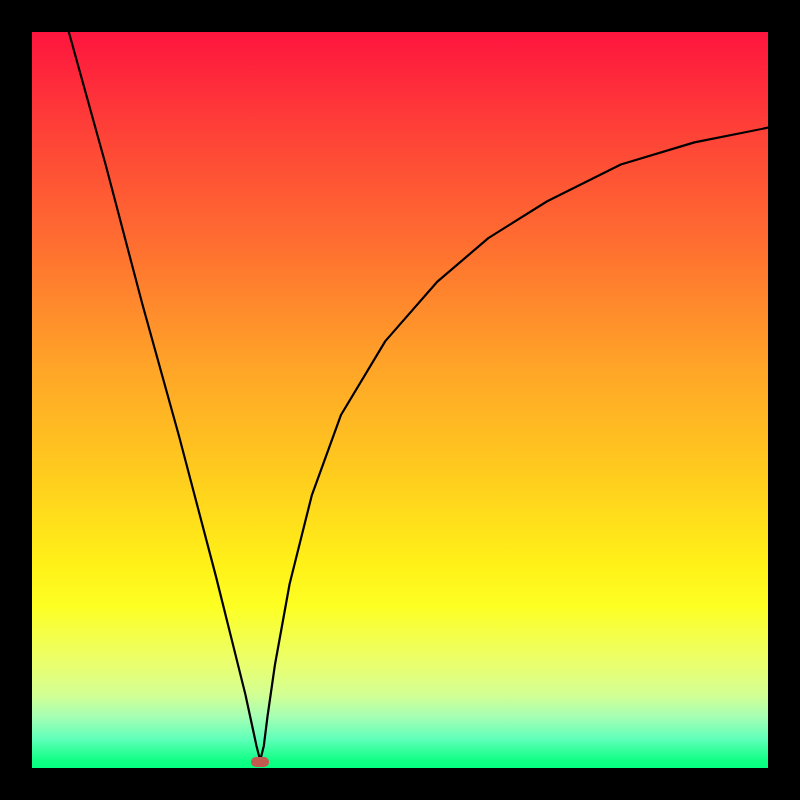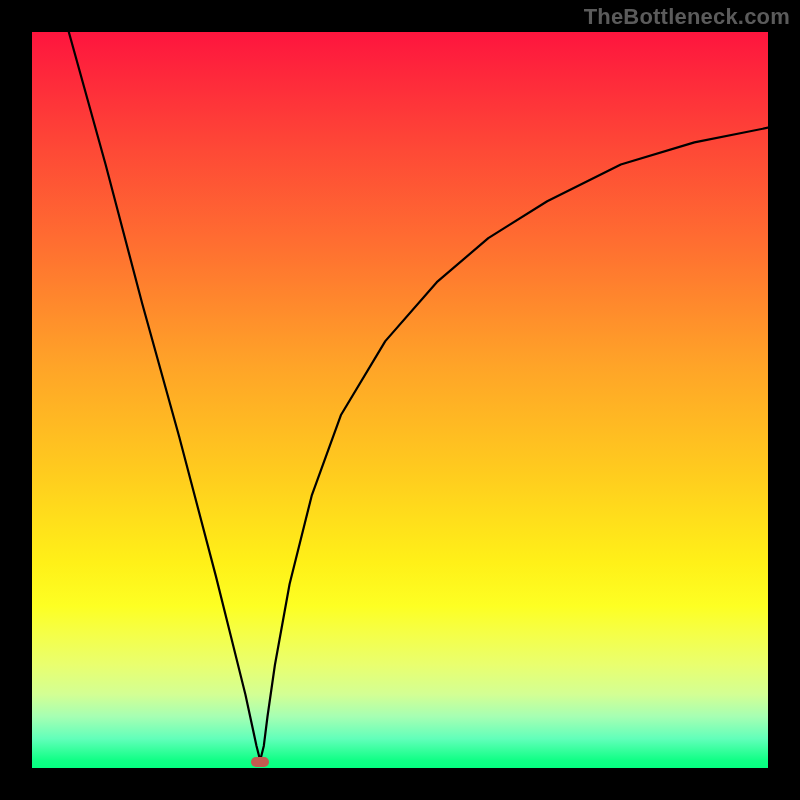--- a/index.html
+++ b/index.html
@@ -66,20 +66,19 @@
     height: 10px;
     border-radius: 6px;
     background: #c35a50;
     z-index: 3;
   }
 </style>
 </head>
 <body>
 
 <div class="frame">
-  <div class="watermark">TheBottleneck.com</div>
   <div class="plot-area">
     <svg class="curve" viewBox="0 0 736 736" preserveAspectRatio="none">
       <path fill="none" stroke="#000" stroke-width="2.2" stroke-linecap="round" stroke-linejoin="round" d="M 36.8 0.0 L 73.6 132.5 L 110.4 272.3 L 147.2 404.8 L 184.0 544.6 L 198.7 603.5 L 213.4 662.4 L 224.5 713.9 L 228.2 728.6 L 231.8 713.9 L 235.5 684.5 L 242.9 633.0 L 257.6 552.0 L 279.7 463.7 L 309.1 382.7 L 353.3 309.1 L 404.8 250.2 L 456.3 206.1 L 515.2 169.3 L 588.8 132.5 L 662.4 110.4 L 736.0 95.7"></path>
     </svg>
     <div class="marker" style="left: 219.16px; top: 725.112px;"></div>
   </div>
 </div>
 
 </body></html>

